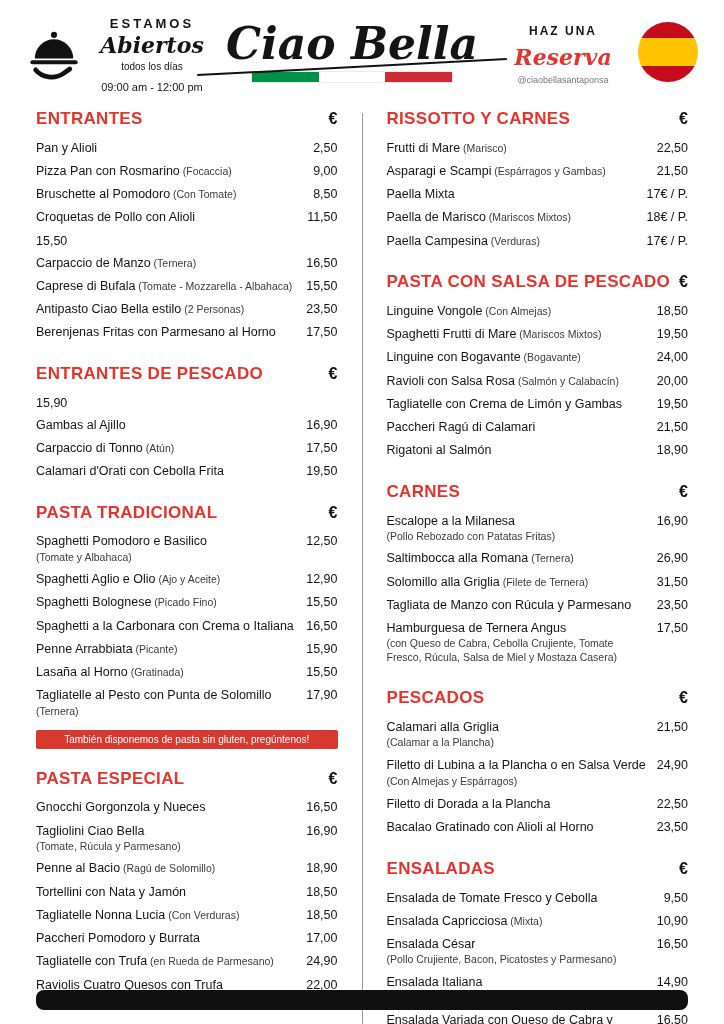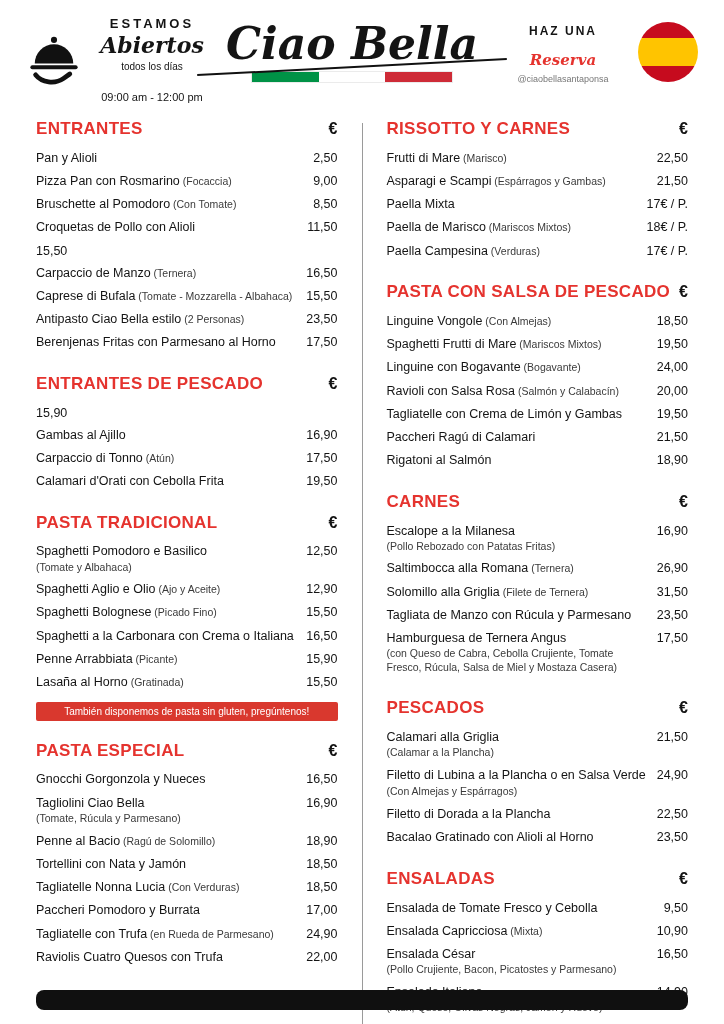--- a/index.html
+++ b/index.html
@@ -9,36 +9,36 @@
 
   
   header { display:flex; align-items:flex-start; justify-content:space-between; padding:16px 26px 4px 26px; }
   .hours-block { display:flex; align-items:center; gap:6px; width:190px; }
   .cloche { width:56px; height:56px; flex:0 0 auto; }
   .hours-text { text-align:center; flex:1; }
   .open-label { font-size:13px; letter-spacing:3px; font-weight:bold; }
   .script { font-family:"DejaVu Serif", serif; font-style:italic; font-weight:bold; }
   .open-script { font-size:22px; margin-top:1px; }
   .open-days { font-size:10px; margin-top:3px; }
-  .open-hours { font-size:11px; margin-top:19px; }
+  .open-hours { font-size:11px; margin-top:9px; }
 
   .brand-block { text-align:center; flex:1; padding-top:6px; }
   .brand { font-size:44px; line-height:1; }
   .brand-underline { position:relative; height:18px; margin-top:2px; }
   .swoosh { position:absolute; top:-6px; left:50%; width:310px; height:2px; background:#111;
             transform:translateX(-50%) rotate(-3deg); }
   .italy-flag { display:flex; width:200px; height:10px; margin:6px auto 0;
                 box-shadow:0 0 0 1px rgba(0,0,0,0.08); }
   .italy-flag .g { flex:1; background:var(--flag-green,#009246); }
   .italy-flag .w { flex:1; background:#fff; }
   .italy-flag .r { flex:1; background:var(--flag-red,#ce2b37); }
 
   .reserve-block { text-align:center; width:150px; padding-top:8px; }
   .reserve-label { font-size:12px; letter-spacing:2px; font-weight:bold; }
-  .reserve-script { font-size:15px; color:var(--heading-red,#e5332e); margin-top:13px; }
+  .reserve-script { font-size:22px; color:var(--heading-red,#e5332e); margin-top:6px; }
   .insta { font-size:9px; color:#777; margin-top:5px; }
 
   .spain-flag { width:60px; height:60px; border-radius:50%; flex:0 0 auto; margin-top:6px;
     background:linear-gradient(180deg, var(--spain-red,#c60b1e) 0 26%, var(--spain-yellow,#ffc400) 26% 74%, var(--spain-red,#c60b1e) 74% 100%); }
 
   
   main { display:flex; padding:8px 36px 0 36px; gap:24px; }
   .menu-col { flex:1; min-width:0; }
   .divider { width:1px; background:#9a9a9a; align-self:stretch; margin-top:8px; }
 
@@ -191,20 +191,24 @@
             <div class="price">16,50</div>
           </div>
           <div class="item">
             <div class="item-text"><span class="name">Penne Arrabbiata</span><span class="detail"> (Picante)</span></div>
             <div class="price">15,90</div>
           </div>
           <div class="item">
             <div class="item-text"><span class="name">Lasaña al Horno</span><span class="detail"> (Gratinada)</span></div>
             <div class="price">15,50</div>
           </div>
+          <div class="item">
+            <div class="item-text"><span class="name">Tagliatelle al Pesto con Punta de Solomillo</span><span class="detail sub">(Ternera)</span></div>
+            <div class="price">17,90</div>
+          </div>
           <div class="gluten-banner">También disponemos de pasta sin gluten, pregúntenos!</div>
         </section>
         <section class="section">
           <div class="section-head">
             <h2 class="section-title">PASTA ESPECIAL</h2>
             <span class="euro">€</span>
           </div>
           <div class="item">
             <div class="item-text"><span class="name">Gnocchi Gorgonzola y Nueces</span></div>
             <div class="price">16,50</div>

